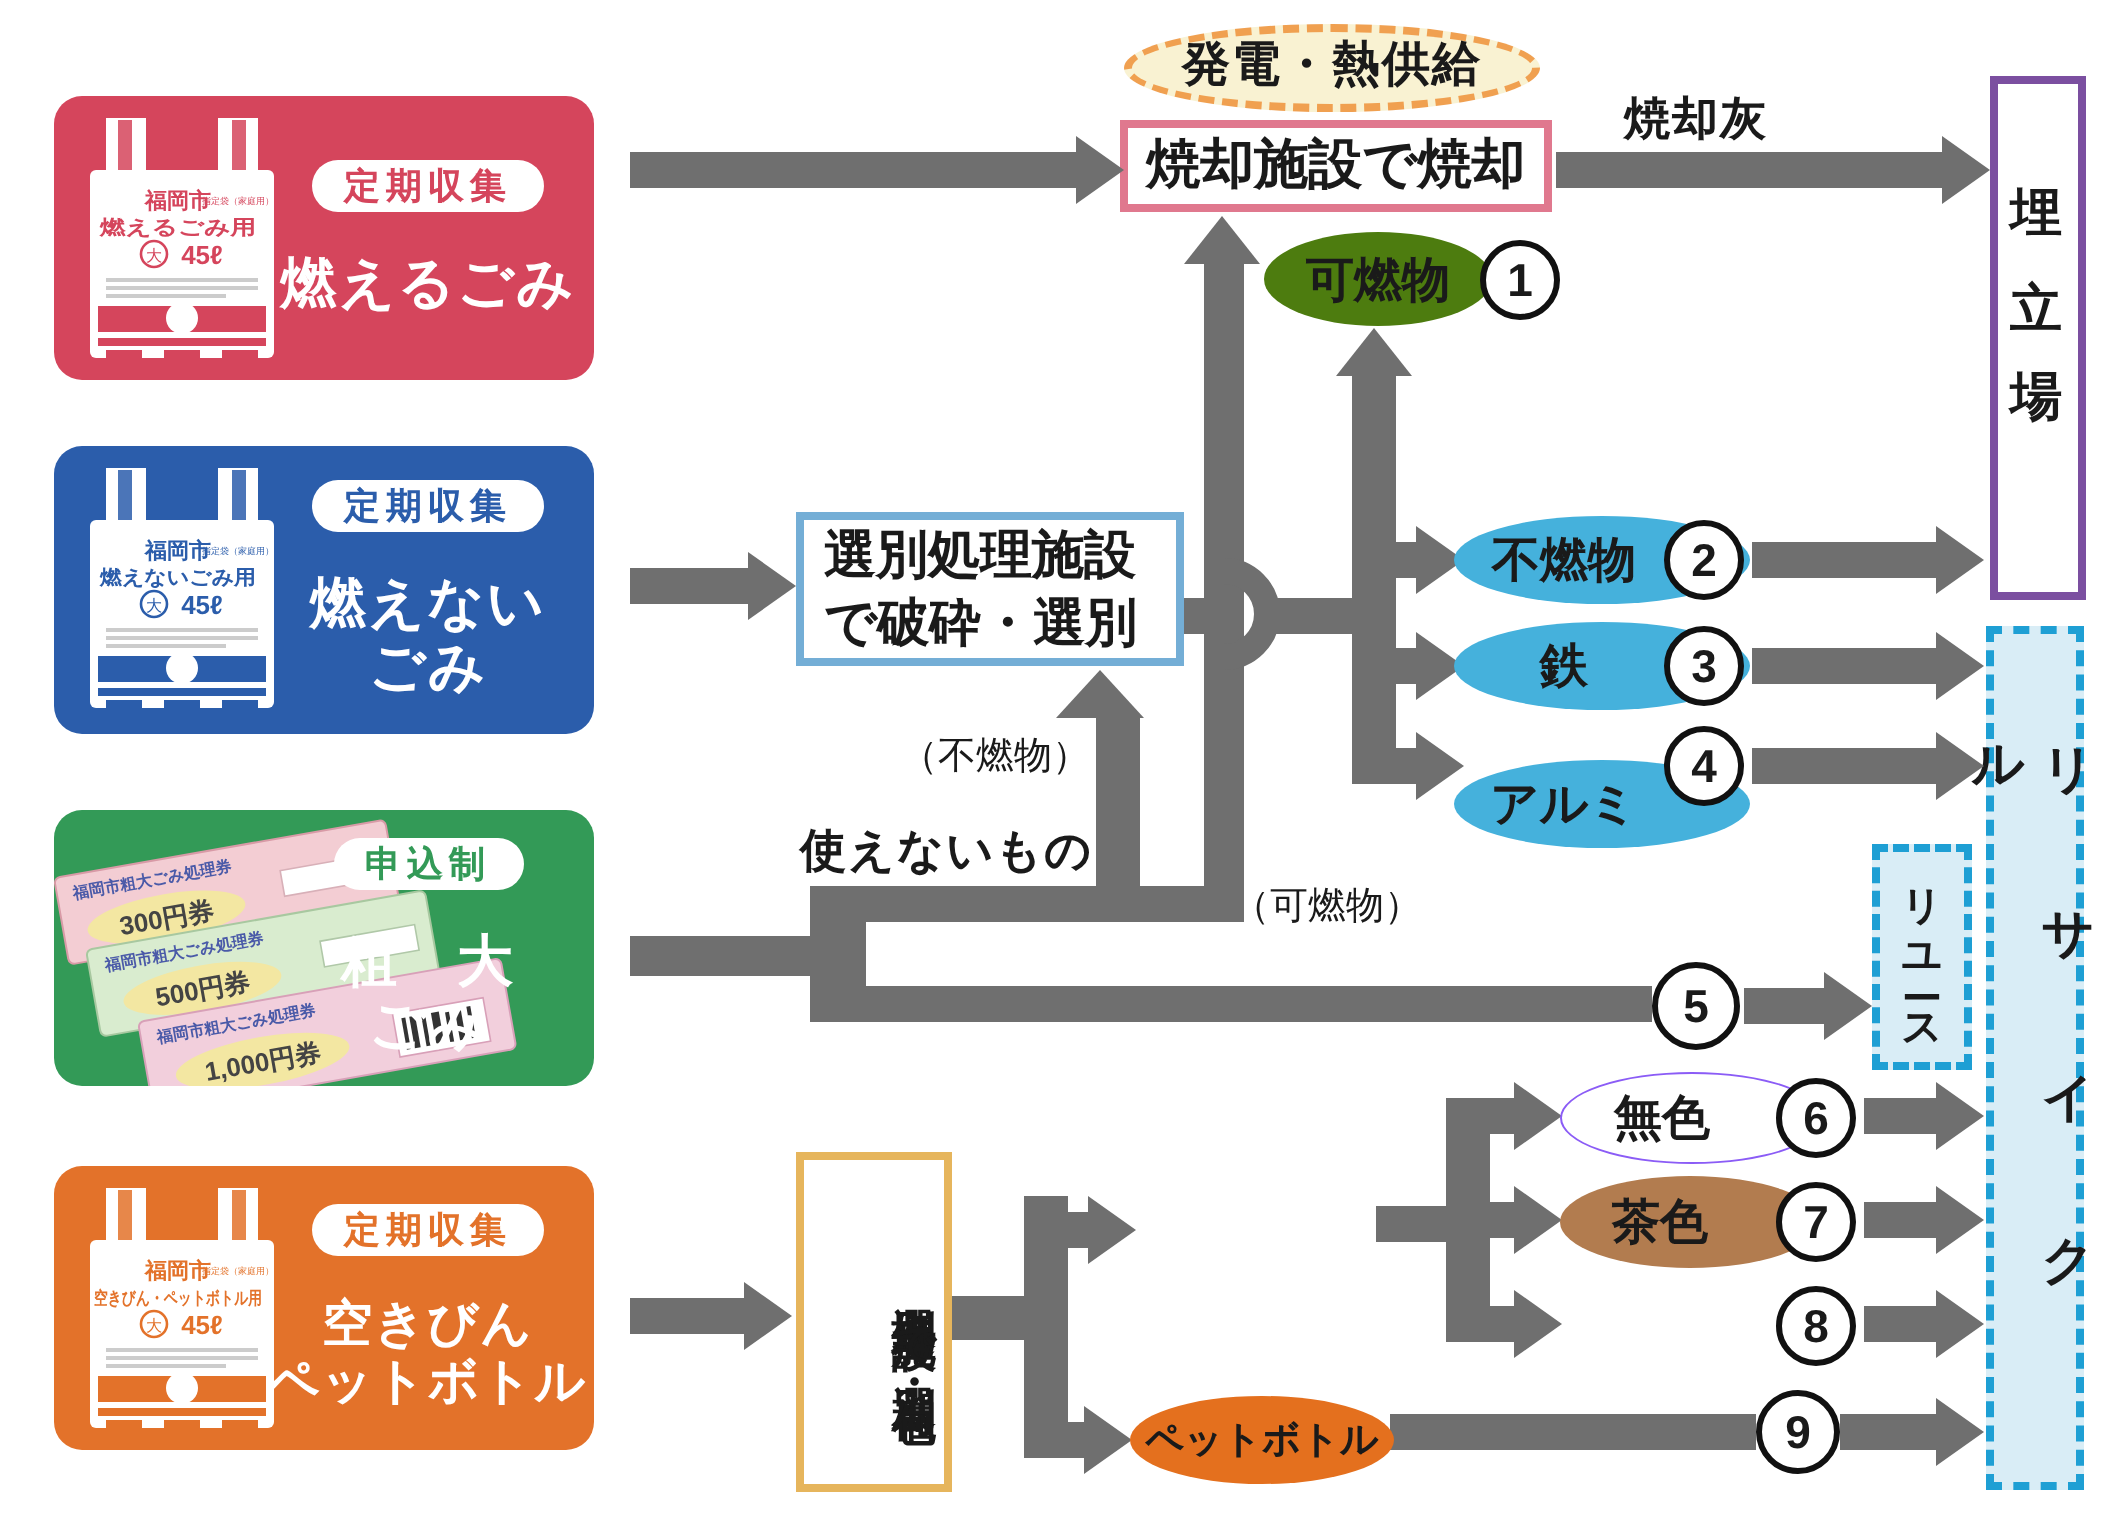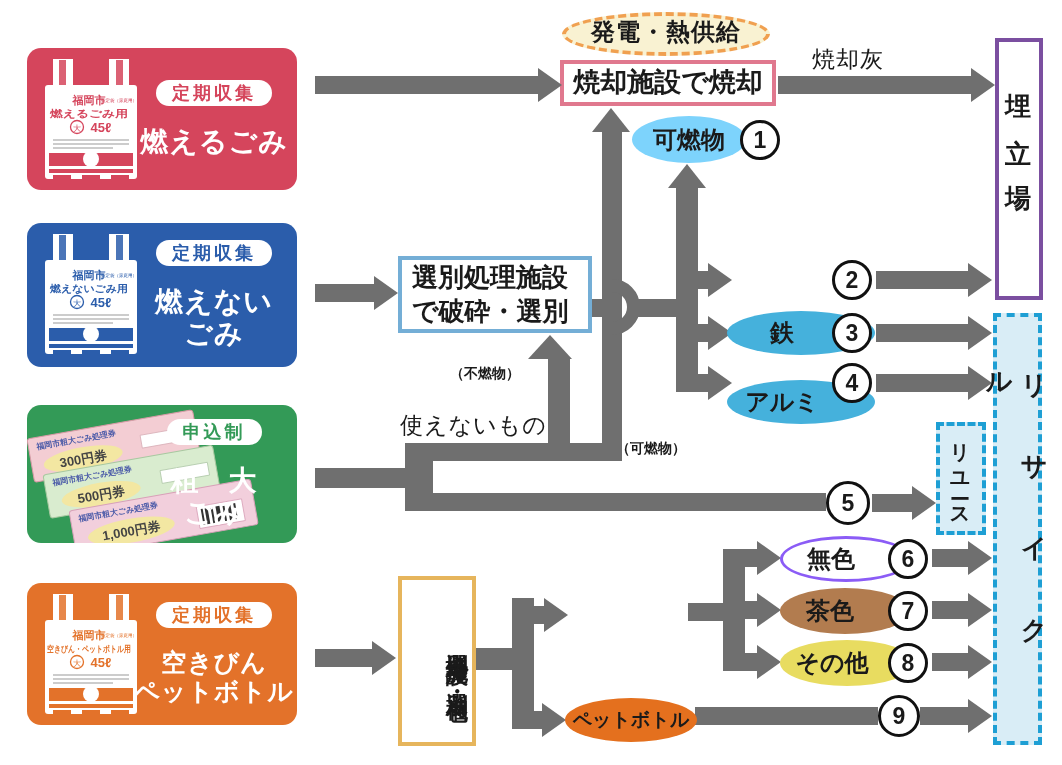--- a/index.html
+++ b/index.html
@@ -22,22 +22,22 @@
   
   .fbox{position:absolute;background:#fff;box-sizing:border-box;display:flex;align-items:flex-start;justify-content:center;font-weight:700;}
   .dash-blue{position:absolute;background:#d9edf6;border:4px dashed #1e9fd4;box-sizing:border-box;
              display:flex;align-items:flex-start;justify-content:center;font-weight:700;}
   .vtext{writing-mode:vertical-rl;text-orientation:upright;}
   
   .ell{position:absolute;border-radius:50%;display:flex;align-items:center;justify-content:center;
        font-weight:700;font-size:24px;color:#1a1a1a;box-sizing:border-box;}
   .num{position:absolute;width:40px;height:40px;background:#fff;border:3px solid #111;border-radius:50%;
        box-sizing:border-box;display:flex;align-items:center;justify-content:center;font-weight:700;font-size:23px;z-index:5;}
-  .note{position:absolute;font-weight:700;font-size:14px;text-align:right;}
-  .biglabel{position:absolute;font-weight:400;font-size:23px;letter-spacing:1px;}
+  .note{position:absolute;font-weight:400;font-size:19px;text-align:right;}
+  .biglabel{position:absolute;font-weight:700;font-size:23px;letter-spacing:1px;}
 </style>
 </head>
 <body>
 
 <div id="canvas">
 
   <div class="card" style="top:48px;height:142px;background:#d5455c;">
     <svg class="bagsvg" width="100" height="124" viewBox="0 0 100 124">
       <rect x="12" y="2" width="20" height="34" fill="#fff"></rect>
         <rect x="68" y="2" width="20" height="34" fill="#fff"></rect>
@@ -295,27 +295,30 @@
     <div class="shaft" style="left:932px;top:653px;width:36px;height:18px;"></div>
     <div class="head r" style="left:968px;top:645px;"></div>
   </div>
 
   <div>
     <div class="shaft" style="left:695px;top:707px;width:183px;height:18px;"></div>
     <div class="shaft" style="left:920px;top:707px;width:48px;height:18px;"></div>
     <div class="head r" style="left:968px;top:699px;"></div>
   </div>
 
-  <div class="ell" style="left:632px;top:116px;width:114px;height:47px;background:#7dd3fc;">
+  <div class="ell" style="left:632px;top:116px;width:114px;height:47px;background:#4d7c0f;">
       <span>可燃物</span>
     </div>
   <div class="num" style="left:740px;top:120px;">
       <span>1</span>
     </div>
 
+  <div class="ell" style="left:727px;top:258px;width:148px;height:44px;background:#45b1dc;padding-right:38px;">
+      <span>不燃物</span>
+    </div>
   <div class="num" style="left:832px;top:260px;">
       <span>2</span>
     </div>
 
   <div class="ell" style="left:727px;top:311px;width:148px;height:44px;background:#45b1dc;padding-right:38px;">
       <span>鉄</span>
     </div>
   <div class="num" style="left:832px;top:313px;">
       <span>3</span>
     </div>
@@ -325,37 +328,34 @@
     </div>
   <div class="num" style="left:832px;top:363px;">
       <span>4</span>
     </div>
 
   <div class="num" style="left:826px;top:481px;width:44px;height:44px;">
       <span>5</span>
     </div>
 
 
-  <div class="ell" style="left:780px;top:536px;width:132px;height:46px;background:#fff;border:3px solid #8b5cf6;padding-right:30px;">
+  <div class="ell" style="left:780px;top:536px;width:132px;height:46px;background:#fff;border:1px solid #8b5cf6;padding-right:30px;">
       <span>無色</span>
     </div>
   <div class="num" style="left:888px;top:539px;">
       <span>6</span>
     </div>
 
   <div class="ell" style="left:780px;top:588px;width:130px;height:46px;background:#b27c4f;padding-right:30px;">
       <span>茶色</span>
     </div>
   <div class="num" style="left:888px;top:591px;">
       <span>7</span>
     </div>
 
-  <div class="ell" style="left:780px;top:640px;width:134px;height:46px;background:#e8dc60;padding-right:30px;">
-      <span>その他</span>
-    </div>
   <div class="num" style="left:888px;top:643px;">
       <span>8</span>
     </div>
 
   <div class="ell" style="left:565px;top:698px;width:132px;height:44px;background:#e4701e;font-size:19px;">
       <span>ペットボトル</span>
     </div>
   <div class="num" style="left:878px;top:695px;width:42px;height:42px;">
       <span>9</span>
     </div>

